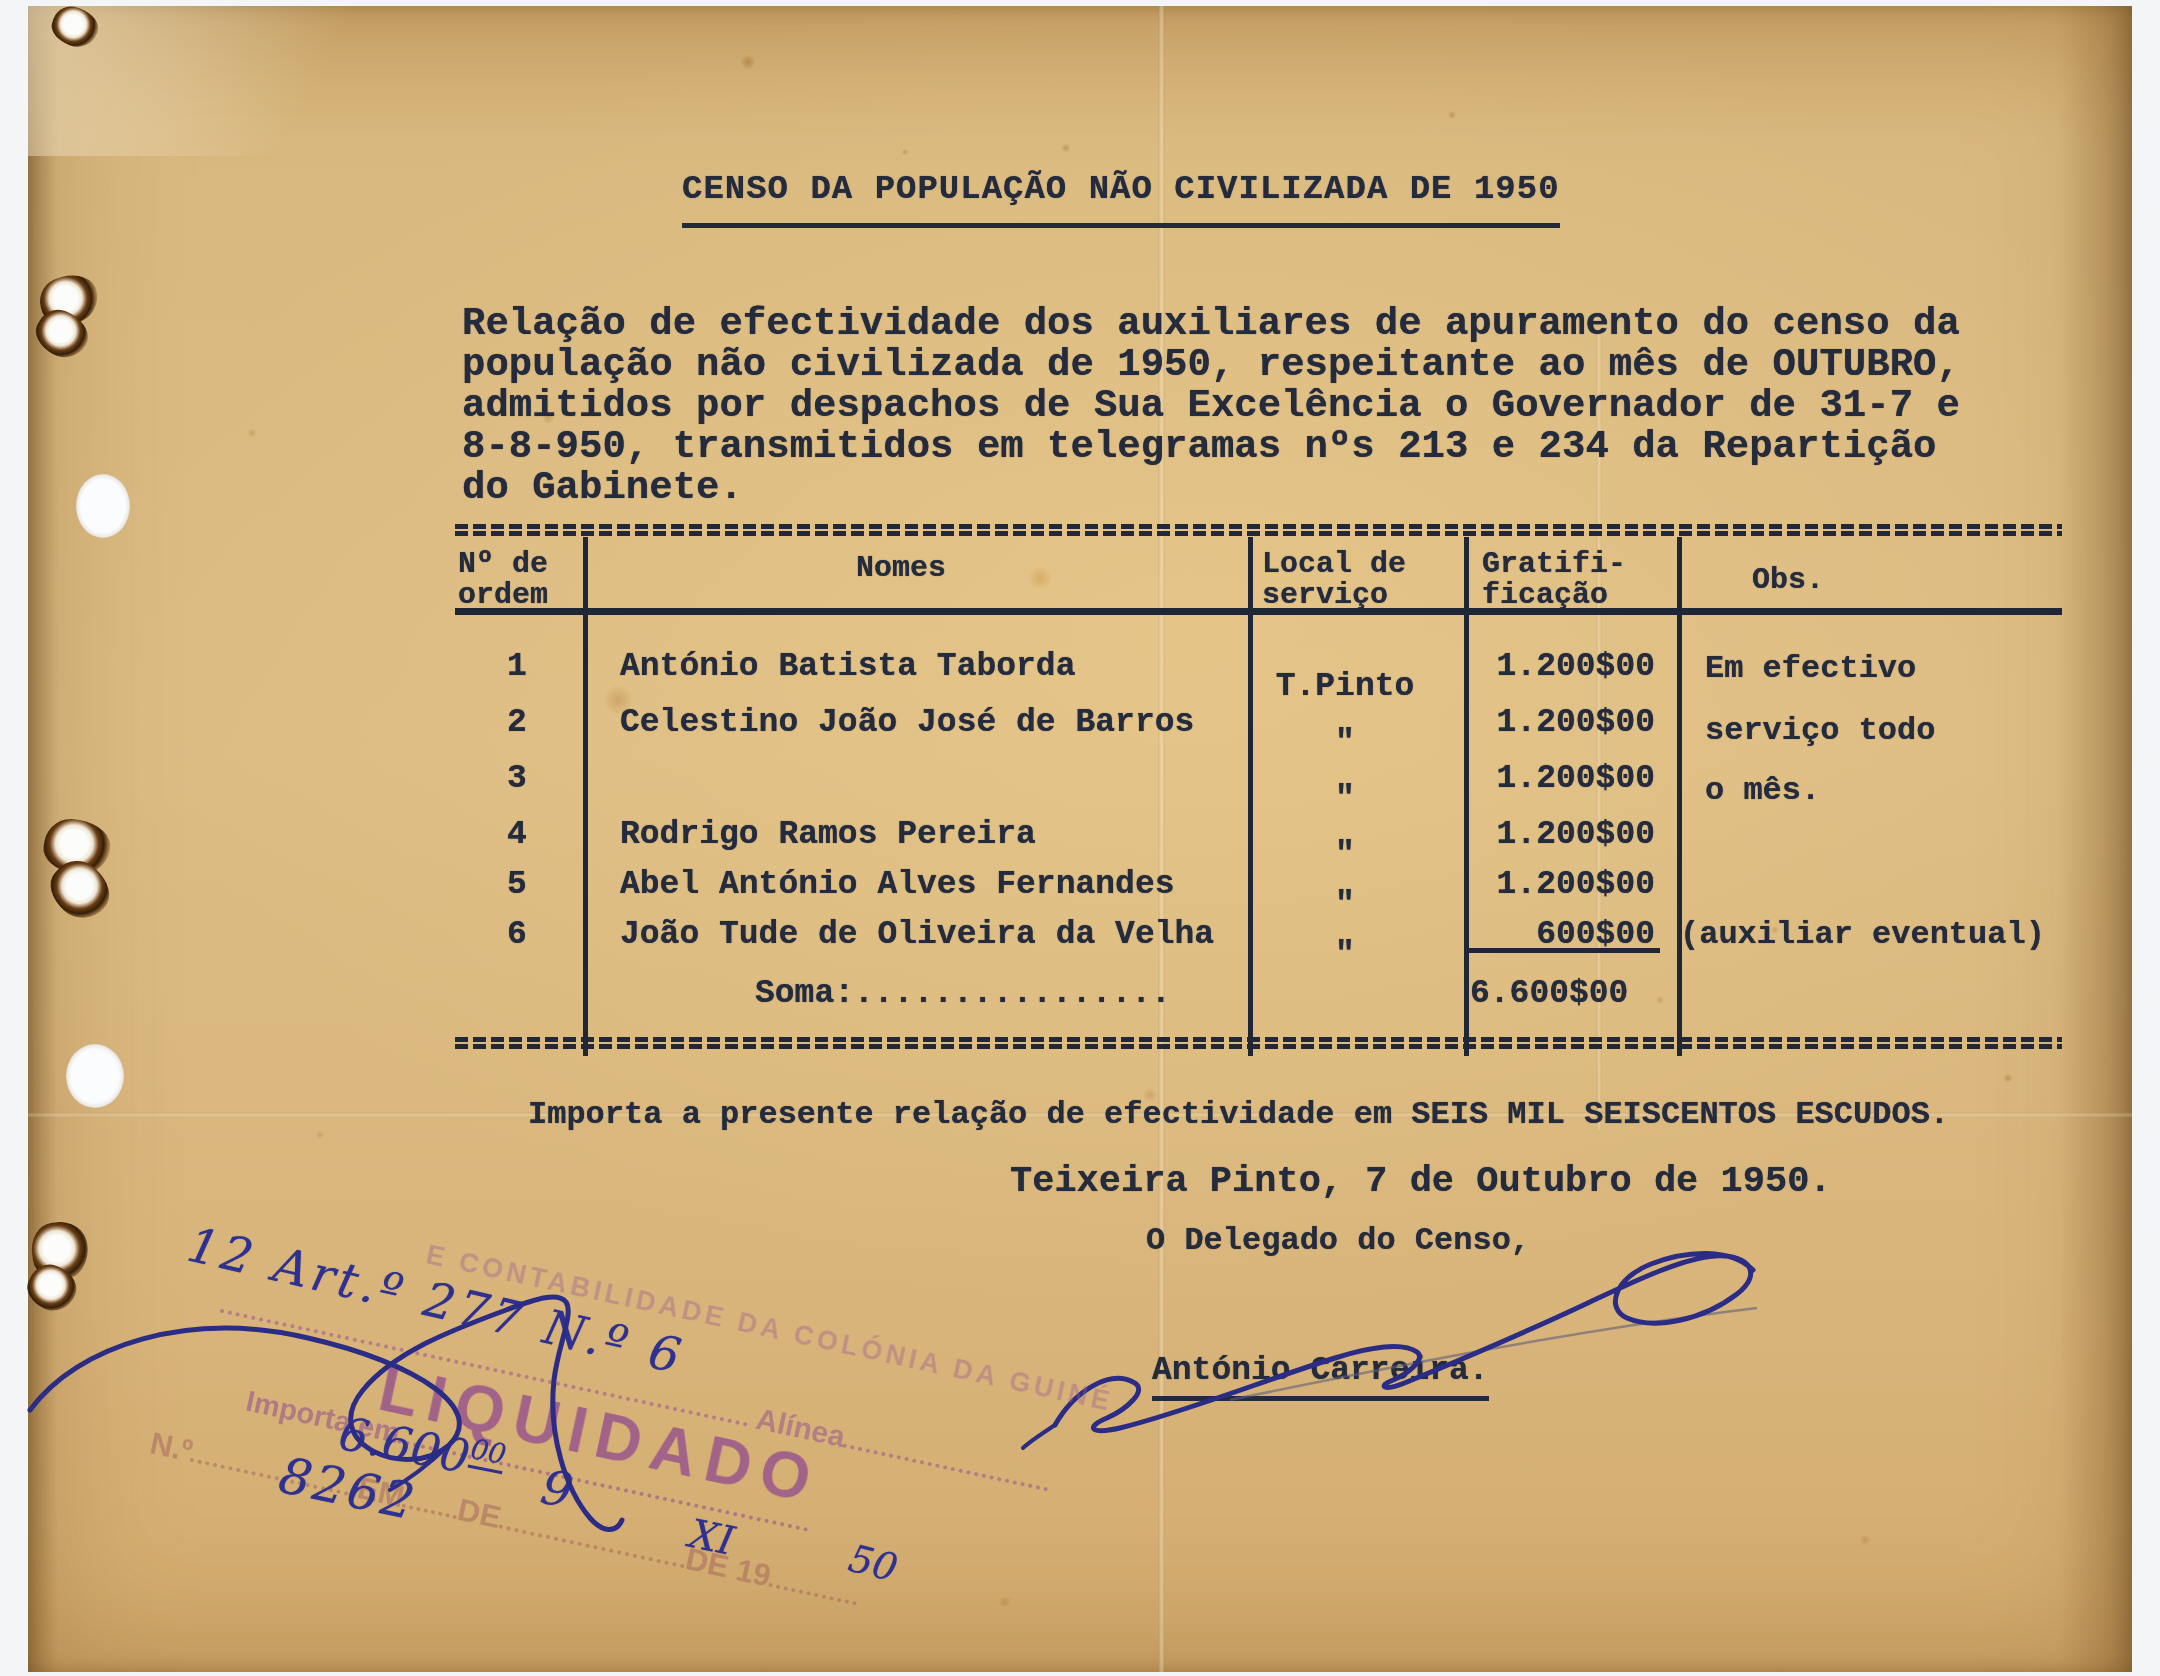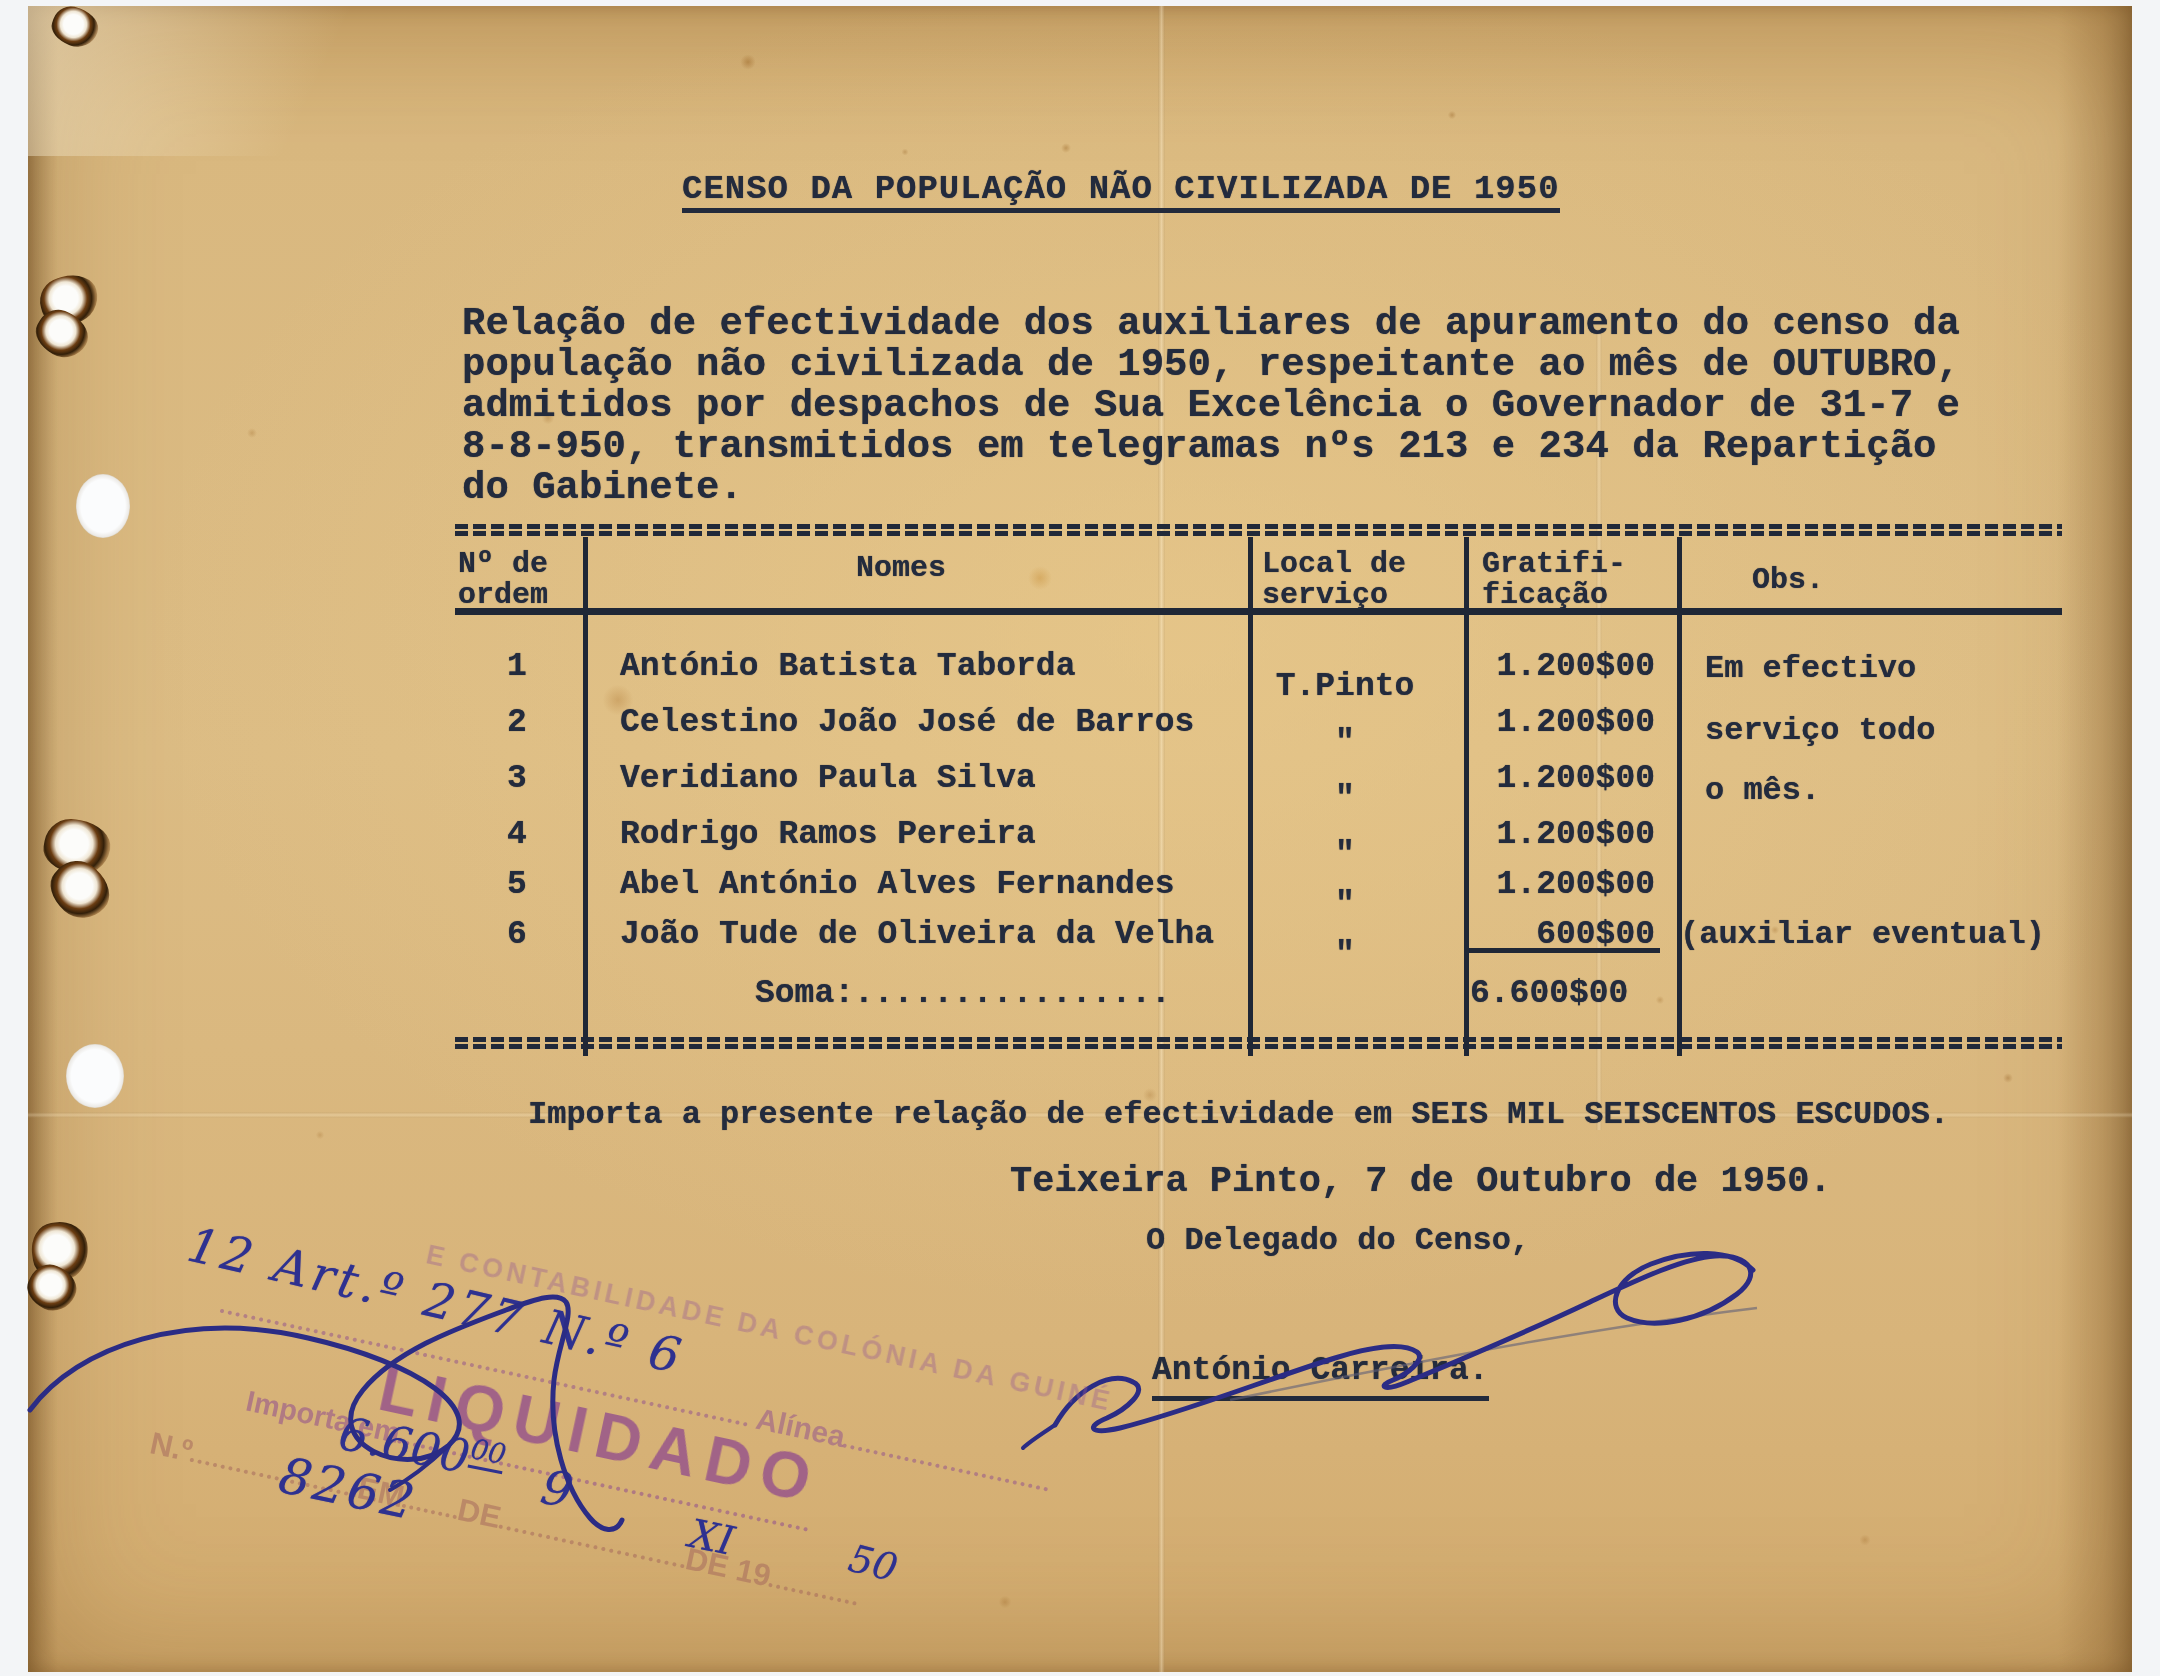--- a/index.html
+++ b/index.html
@@ -48,21 +48,21 @@
   .hb3b{left:50px;top:864px;width:60px;height:52px;transform:rotate(42deg);}
   .hb4a{left:32px;top:1222px;width:56px;height:58px;transform:rotate(-8deg);}
   .hb4b{left:28px;top:1266px;width:48px;height:44px;transform:rotate(25deg);}
   .hole-punch{position:absolute;border-radius:50%;
      background:radial-gradient(ellipse at 50% 50%, #fbfcfd 0 58%, #eceae6 68%, rgba(150,128,98,.55) 78%, rgba(120,95,60,.22) 86%, rgba(0,0,0,0) 92%);}
   .hp1{left:76px;top:474px;width:54px;height:64px;}
   .hp2{left:66px;top:1044px;width:58px;height:64px;}
 
   .typed{position:absolute;color:#232b3d;font-weight:bold;white-space:pre;
          text-shadow:0 0 1px rgba(30,38,58,.8);}
-  .title{left:682px;top:170px;font-size:34px;letter-spacing:1px;border-bottom:5px solid #222a3c;padding-bottom:0;}
+  .title{left:682px;top:170px;font-size:34px;letter-spacing:1px;border-bottom:5px solid #222a3c;padding-bottom:15px;}
   .intro-line{left:462px;font-size:39px;}
   .il1{top:302px}.il2{top:343px}.il3{top:384px}.il4{top:425px}.il5{top:466px}
 
   .dbar{position:absolute;height:5px;background:repeating-linear-gradient(90deg,#212939 0 13px,rgba(0,0,0,0) 13px 18px);}
   .tline{position:absolute;background:#1f2736;}
   .t-top1{left:455px;top:524px;width:1607px;}
   .t-top2{left:455px;top:531px;width:1607px;}
   .t-bot1{left:455px;top:1037px;width:1607px;}
   .t-bot2{left:455px;top:1044px;width:1607px;}
   .t-hdr{left:455px;top:608px;width:1607px;height:7px;}
@@ -174,21 +174,20 @@
     <div class="typed c-grat">1.200$00</div>
   </div>
   <div class="trow r2">
     <div class="typed c-num">2</div>
     <div class="typed c-name">Celestino João José de Barros</div>
     <div class="typed c-local">"</div>
     <div class="typed c-grat">1.200$00</div>
   </div>
   <div class="trow r3">
     <div class="typed c-num">3</div>
-    <div class="typed c-name">Veridiano Paula Silva</div>
     <div class="typed c-local">"</div>
     <div class="typed c-grat">1.200$00</div>
   </div>
   <div class="trow r4">
     <div class="typed c-num">4</div>
     <div class="typed c-name">Rodrigo Ramos Pereira</div>
     <div class="typed c-local">"</div>
     <div class="typed c-grat">1.200$00</div>
   </div>
   <div class="trow r5">

